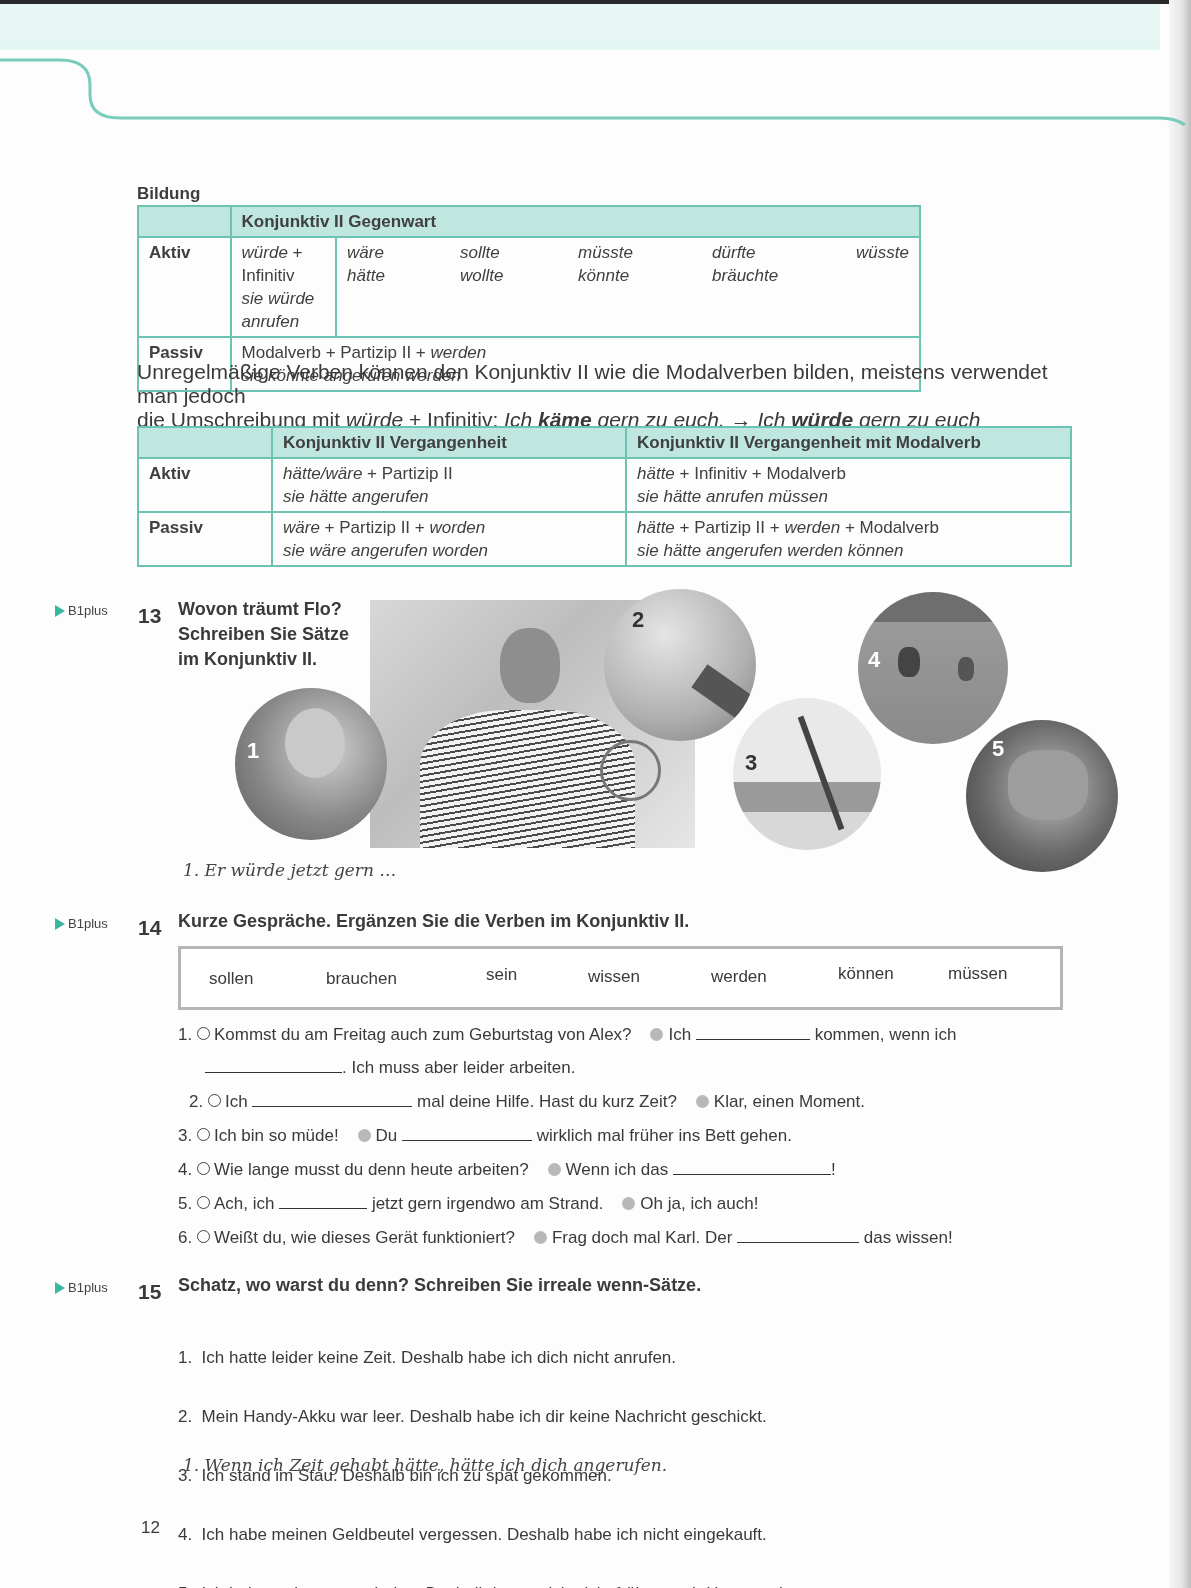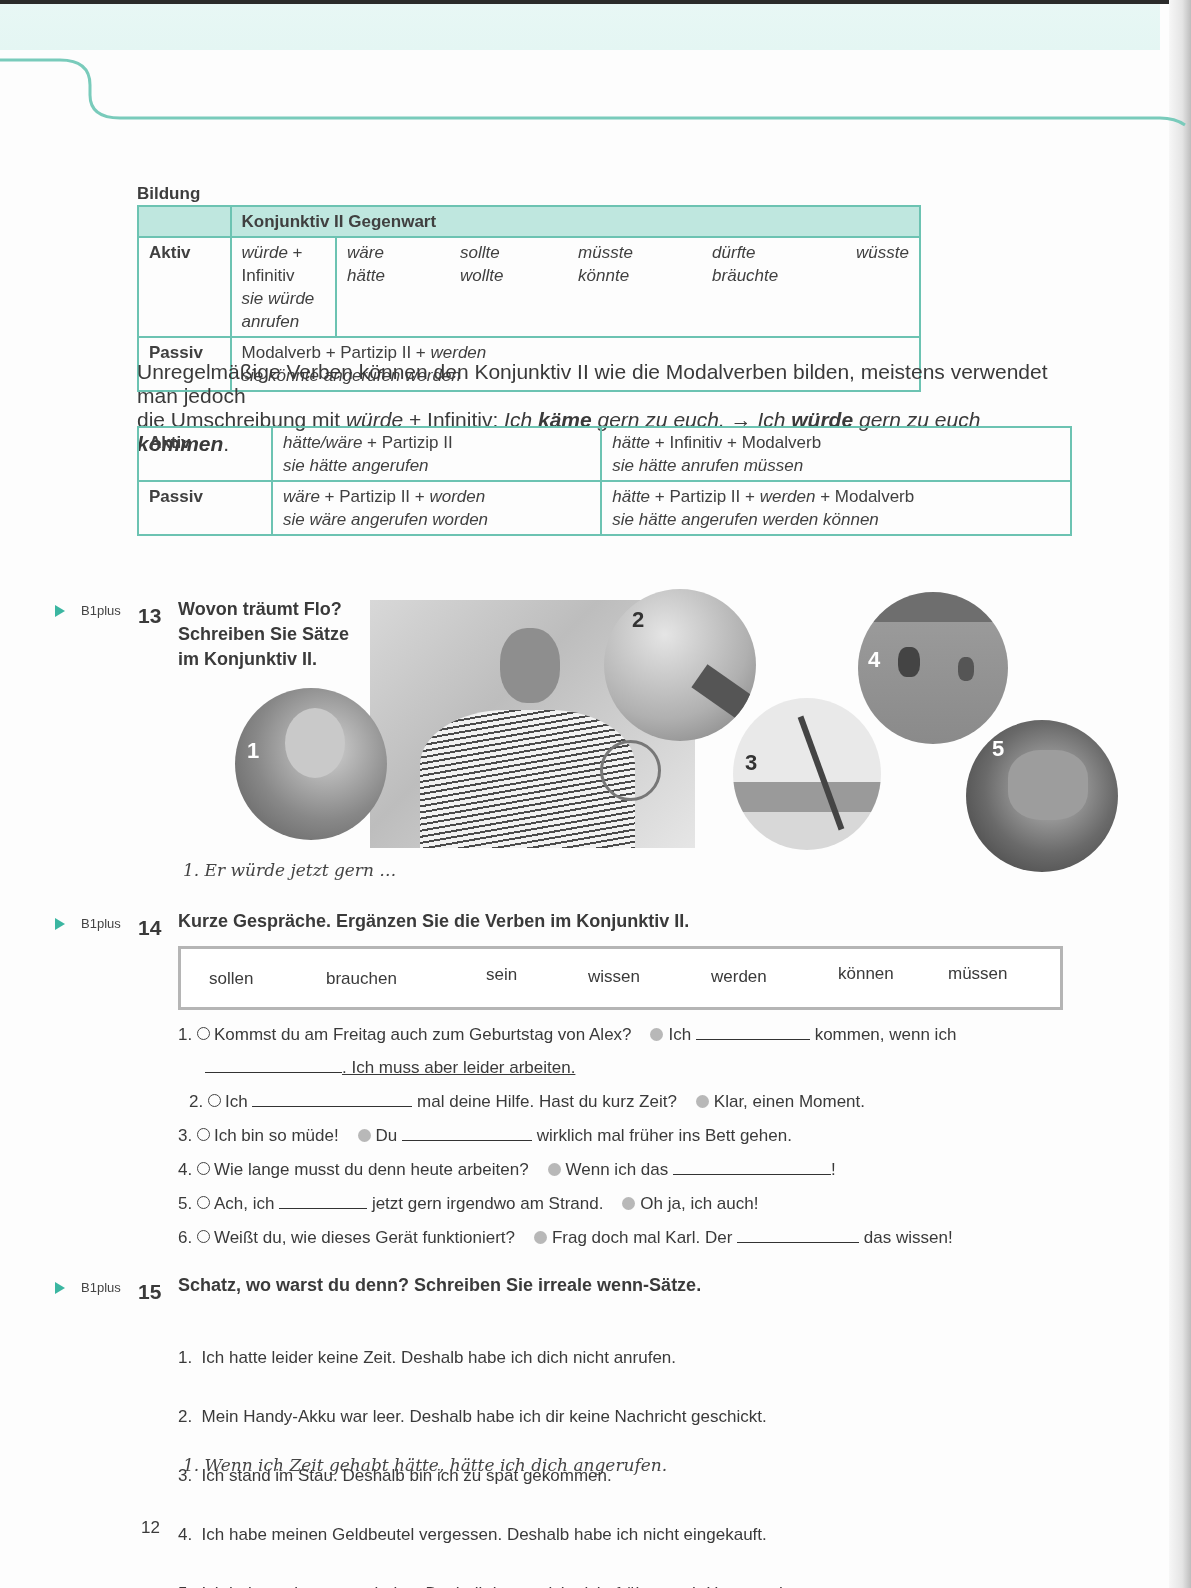--- a/index.html
+++ b/index.html
@@ -19,21 +19,21 @@
   .section-title { font-weight:bold; font-size:17px; color:#3d3d3d; }
   table.gram { border-collapse:collapse; position:absolute; font-size:17px; color:#404040; }
   table.gram td { border:2px solid #6cc3b2; padding:3px 10px; vertical-align:top; line-height:23px; }
   table.gram tr.head td { background:#bfe7df; font-weight:bold; }
   table.gram td.rowlabel { font-weight:bold; width:112px; }
   .it { font-style:italic; }
   .b { font-weight:bold; }
 
   .para { font-size:21px; line-height:24px; color:#3a3a3a; }
 
-  .level { font-size:13px; color:#444; display:flex; align-items:center; gap:16px; }
+  .level { font-size:13px; color:#444; display:flex; align-items:center; gap:3px; }
   .tri { width:0; height:0; border-top:6px solid transparent; border-bottom:6px solid transparent; border-left:10px solid #3bb6a1; }
   .exnum { font-size:21px; font-weight:bold; color:#3a3a3a;margin-top:8px; }
   .extitle { font-size:18px; font-weight:bold; color:#3a3a3a; line-height:25px; }
 
   .photo { position:absolute; border-radius:50%; overflow:hidden; background:#999; }
   .photo .num { position:absolute; font-weight:bold; font-size:22px; }
 
   .handwrite { font-family:"DejaVu Serif", serif; font-style:italic; font-size:17px; color:#444; }
 
   .wordbox { position:absolute; left:178px; top:946px; width:879px; height:58px;
@@ -98,20 +98,25 @@
 </tbody>
   </table>
 
 <div class="abs para" style="left:137px;top:360px;width:940px;">
   <span>Unregelmäßige Verben können den Konjunktiv II wie die Modalverben bilden, meistens verwendet man jedoch</span><br>
   <span>die Umschreibung mit </span><span class="it">würde</span><span> + Infinitiv: </span><span class="it">Ich </span><span class="it b">käme</span><span class="it"> gern zu euch. → Ich </span><span class="it b">würde</span><span class="it"> gern zu euch </span><span class="it b">kommen</span><span>.</span>
 </div>
 
 <table class="gram" style="left:137px;top:426px;width:935px;">
   <tbody>
+      <tr class="head">
+    <td style="width:100px;"></td>
+    <td style="width:332px;">Konjunktiv II Vergangenheit</td>
+    <td>Konjunktiv II Vergangenheit mit Modalverb</td>
+  </tr>
   <tr>
     <td class="rowlabel">Aktiv</td>
     <td>
       <span class="it">hätte/wäre</span><span> + Partizip II</span><br>
       <span class="it">sie hätte angerufen</span>
     </td>
     <td>
       <span class="it">hätte</span><span> + Infinitiv + Modalverb</span><br>
       <span class="it">sie hätte anrufen müssen</span>
     </td>
@@ -189,21 +194,21 @@
   <span style="left:767px;top:15px;">müssen</span>
 </div>
 
 <div class="line-item" style="left:178px;top:1025px;">
   <span>1.</span>
   <span class="circ"></span><span>Kommst du am Freitag auch zum Geburtstag von Alex?</span>
   &nbsp;&nbsp;&nbsp;<span class="dot"></span><span>Ich</span>
   <span class="blank" style="width:114px;"></span>
   <span>kommen, wenn ich</span>
 </div>
-<div class="line-item" style="left:205px;top:1058px;text-decoration:underline;">
+<div class="line-item" style="left:205px;top:1058px;">
   <span class="blank" style="width:137px;"></span><span>. Ich muss aber leider arbeiten.</span>
 </div>
 <div class="line-item" style="left:178px;top:1092px;margin-left:11px;">
   <span>2.</span>
   <span class="circ"></span><span>Ich</span>
   <span class="blank" style="width:160px;"></span>
   <span>mal deine Hilfe. Hast du kurz Zeit?</span>
   &nbsp;&nbsp;&nbsp;<span class="dot"></span><span>Klar, einen Moment.</span>
 </div>
 <div class="line-item" style="left:178px;top:1126px;">

